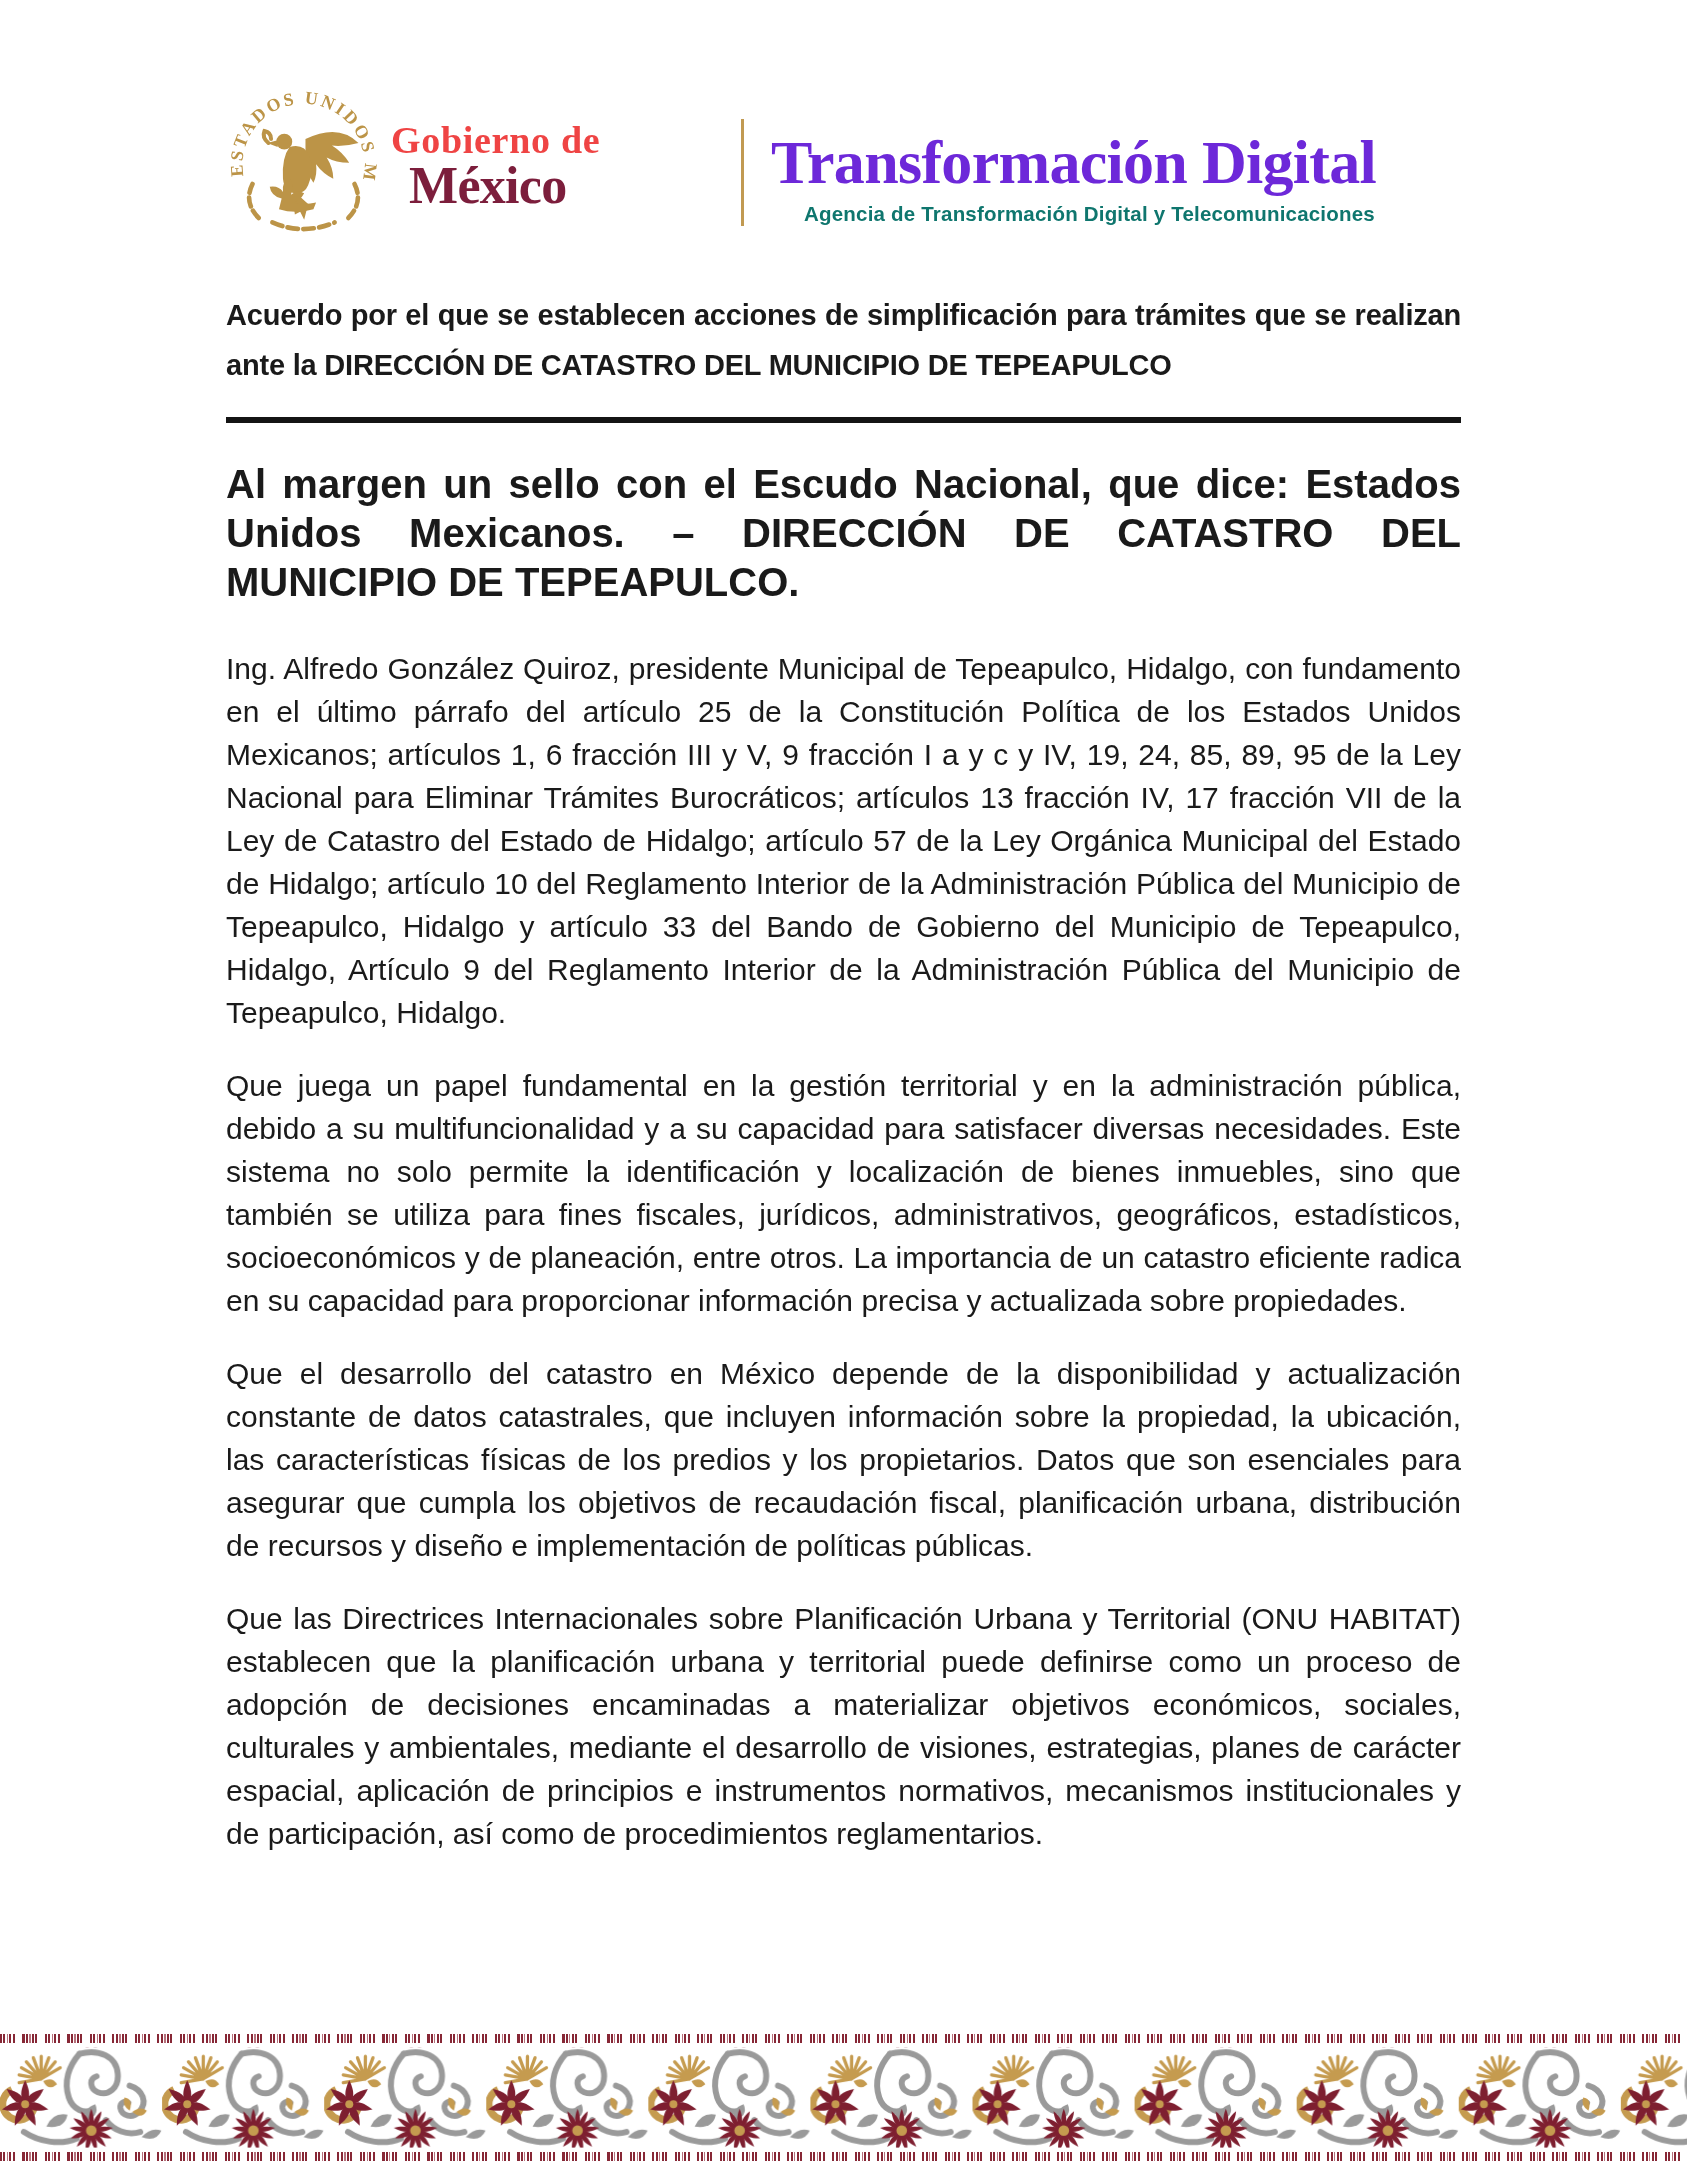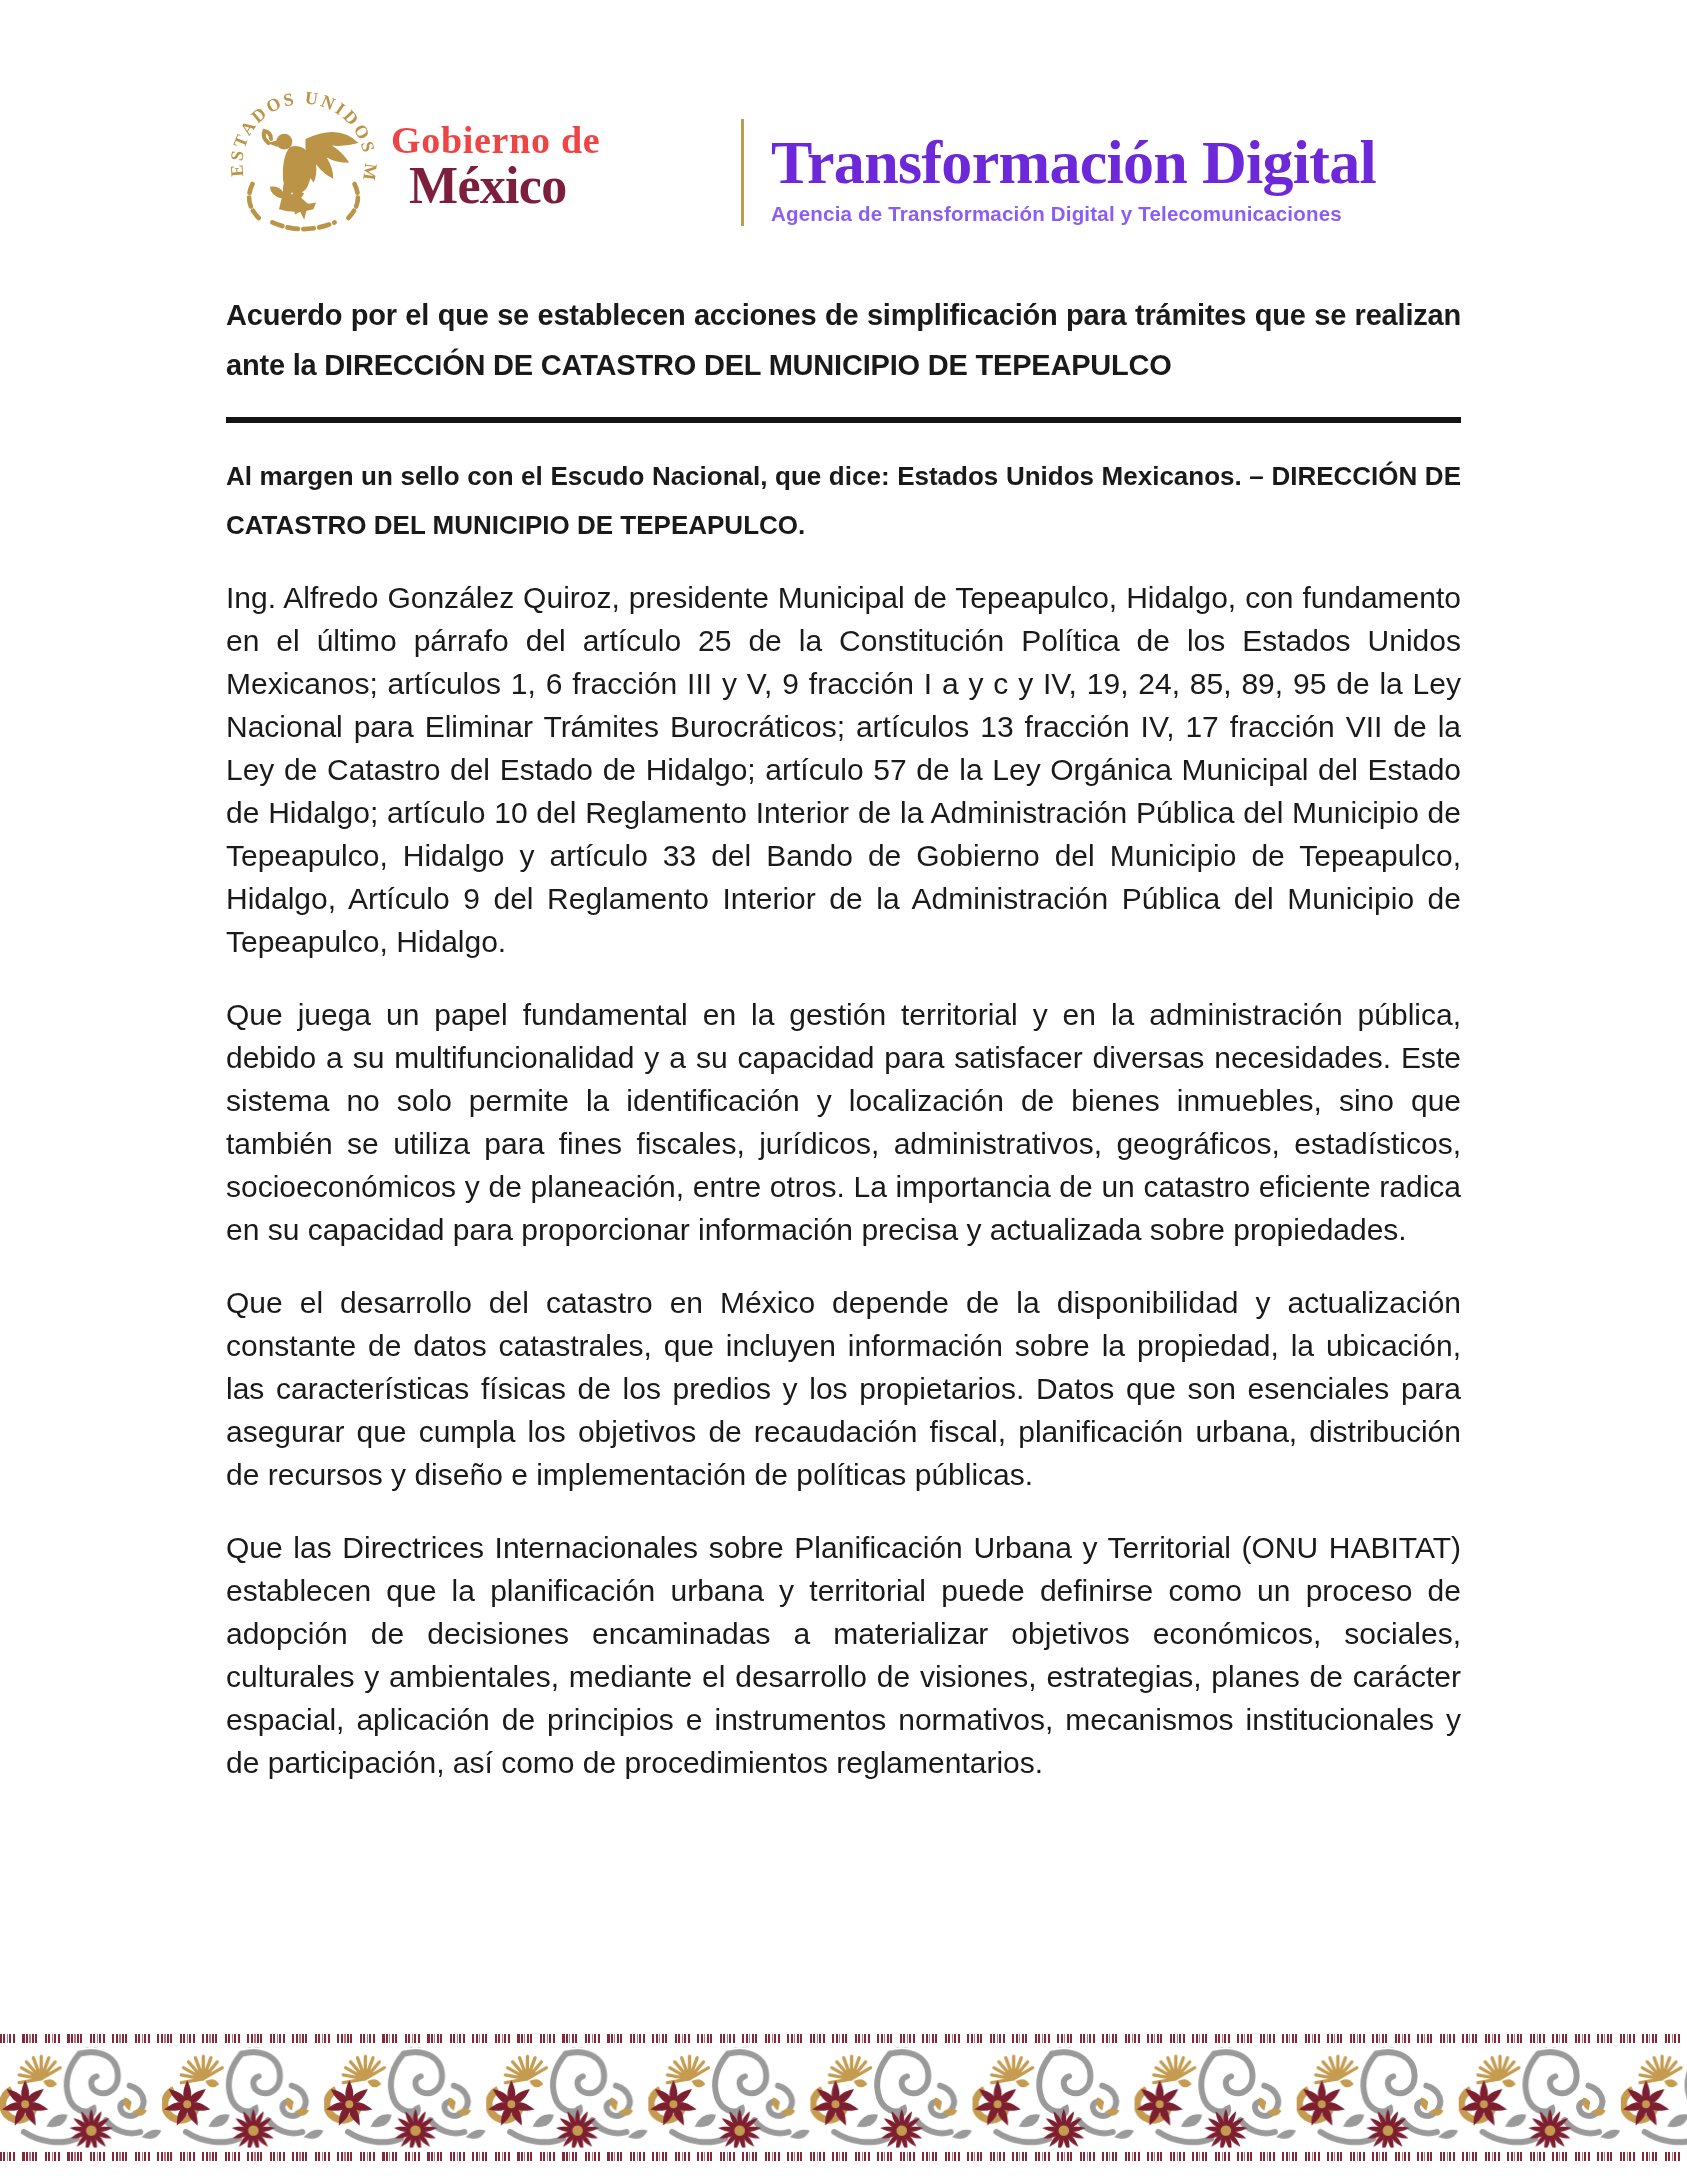--- a/index.html
+++ b/index.html
@@ -15,29 +15,29 @@
 
   
   .header{position:relative;height:180px;}
   .seal{position:absolute;left:0;top:2.6px;width:155px;height:155px;}
   .brand{position:absolute;left:165px;top:38px;font-family:"Liberation Serif", serif;line-height:1;}
   .brand-top{font-size:38px;font-weight:600;color:#ef4444;letter-spacing:0.7px;}
   .brand-bottom{font-size:52px;font-weight:bold;color:#7c1e3c;margin-top:1.3px;letter-spacing:-0.7px;margin-left:18px;}
   .divider{position:absolute;left:515px;top:36px;width:3.3px;height:107px;background:#c19a52;}
   .agency{position:absolute;left:545px;top:48px;line-height:1;}
   .agency-title{font-family:"Liberation Serif", serif;font-weight:bold;font-size:62px;color:#6d28d9;letter-spacing:-0.7px;}
-  .agency-sub{font-size:20.5px;font-weight:bold;color:#8b5cf6;margin-top:10.6px;letter-spacing:0.2px;}
+  .agency-sub{font-size:20.5px;font-weight:bold;color:#0f766e;margin-top:10.6px;letter-spacing:0.2px;margin-left:33px;}
 
   
   .doc-title{
     margin-top:26.5px;font-weight:bold;font-size:29px;line-height:50px;
     text-align:justify;letter-spacing:-0.2px;
     padding-bottom:27px;border-bottom:6.6px solid #141414;
   }
-  .margin-note{margin-top:29px;font-weight:bold;font-size:26px;line-height:49px;text-align:justify;}
+  .margin-note{margin-top:37px;font-weight:bold;font-size:40px;line-height:49px;text-align:justify;}
   .para{margin-top:24px;font-size:30px;line-height:43px;text-align:justify;}
   .heading{margin-top:32px;font-size:30px;font-weight:bold;text-align:center;letter-spacing:0.3px;}
 
   
   .footer{position:absolute;left:0;right:0;bottom:22.5px;}
   .ticks{
     height:8.6px;margin:0;
     background-image:repeating-linear-gradient(90deg,
       #872836 0 2px,#ffffff 2px 3.3px,
       #872836 3.3px 5.3px,#ffffff 5.3px 6.6px,

